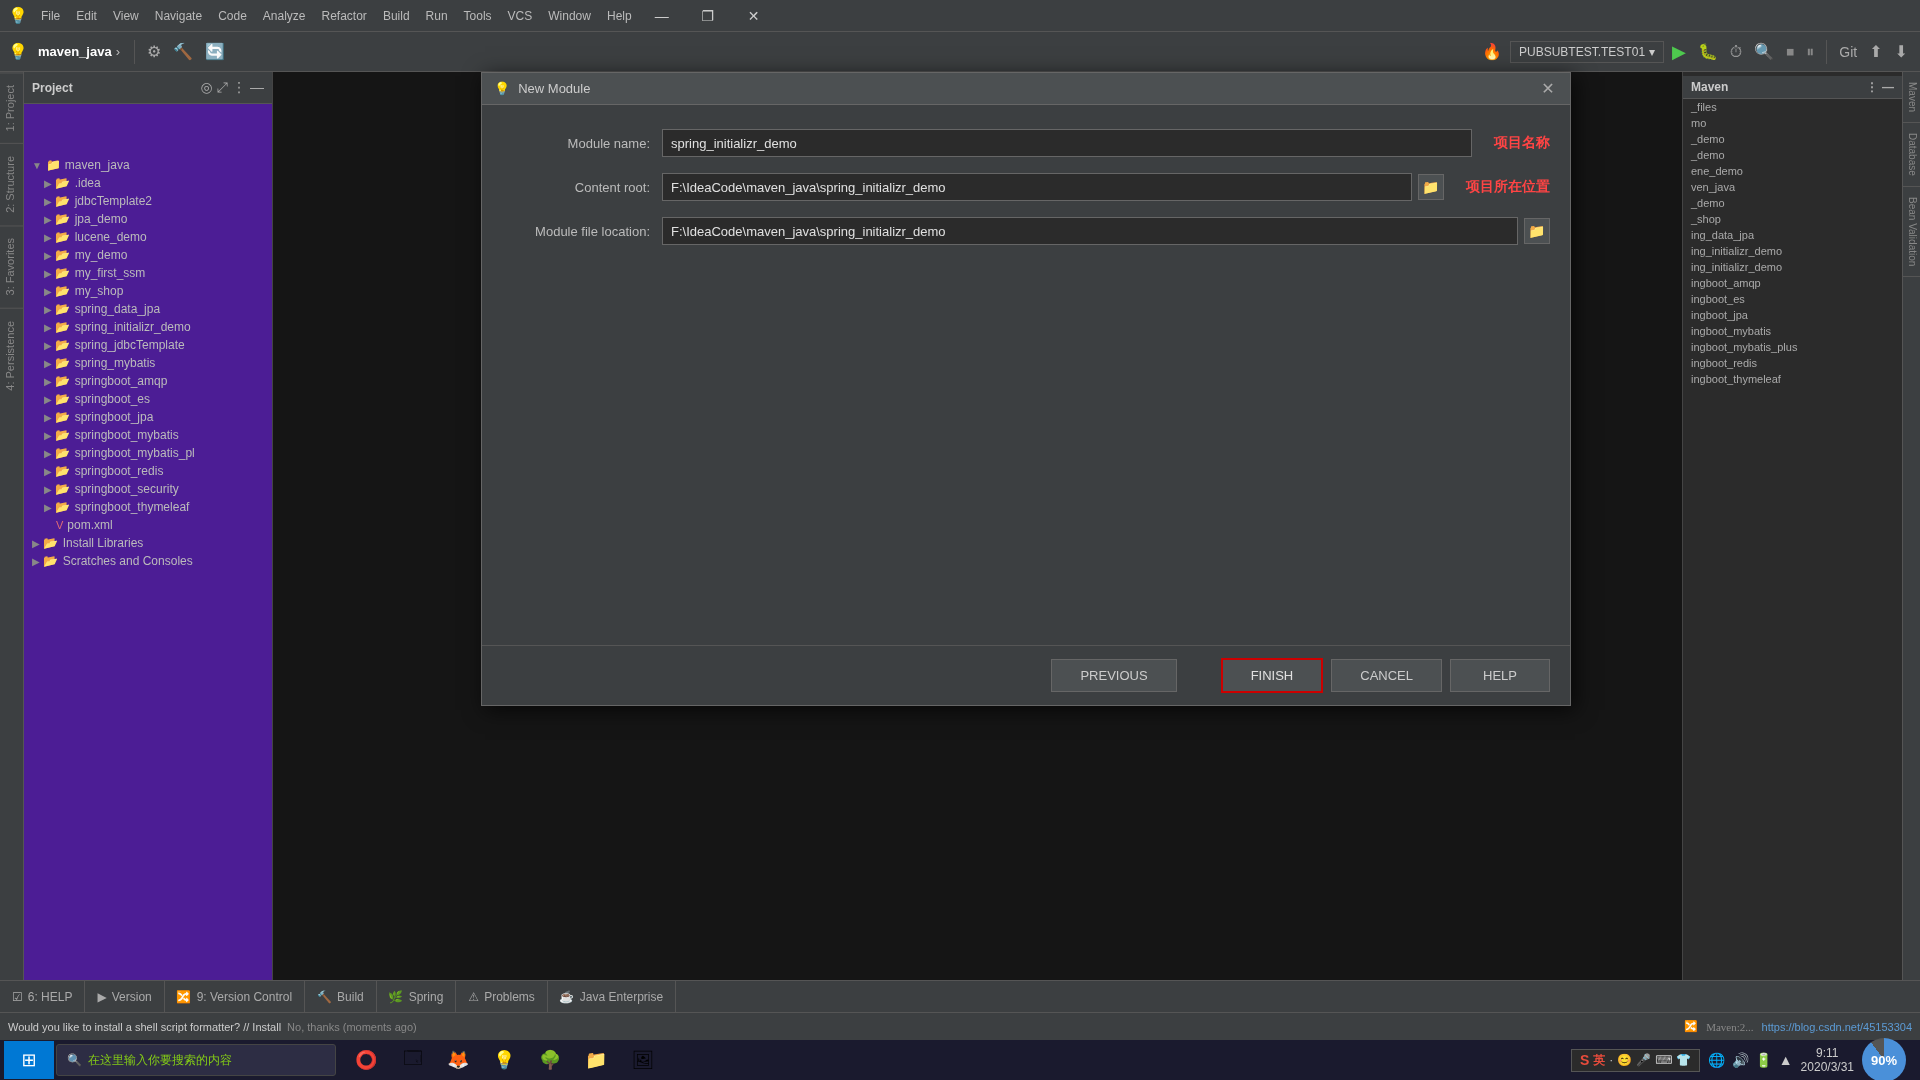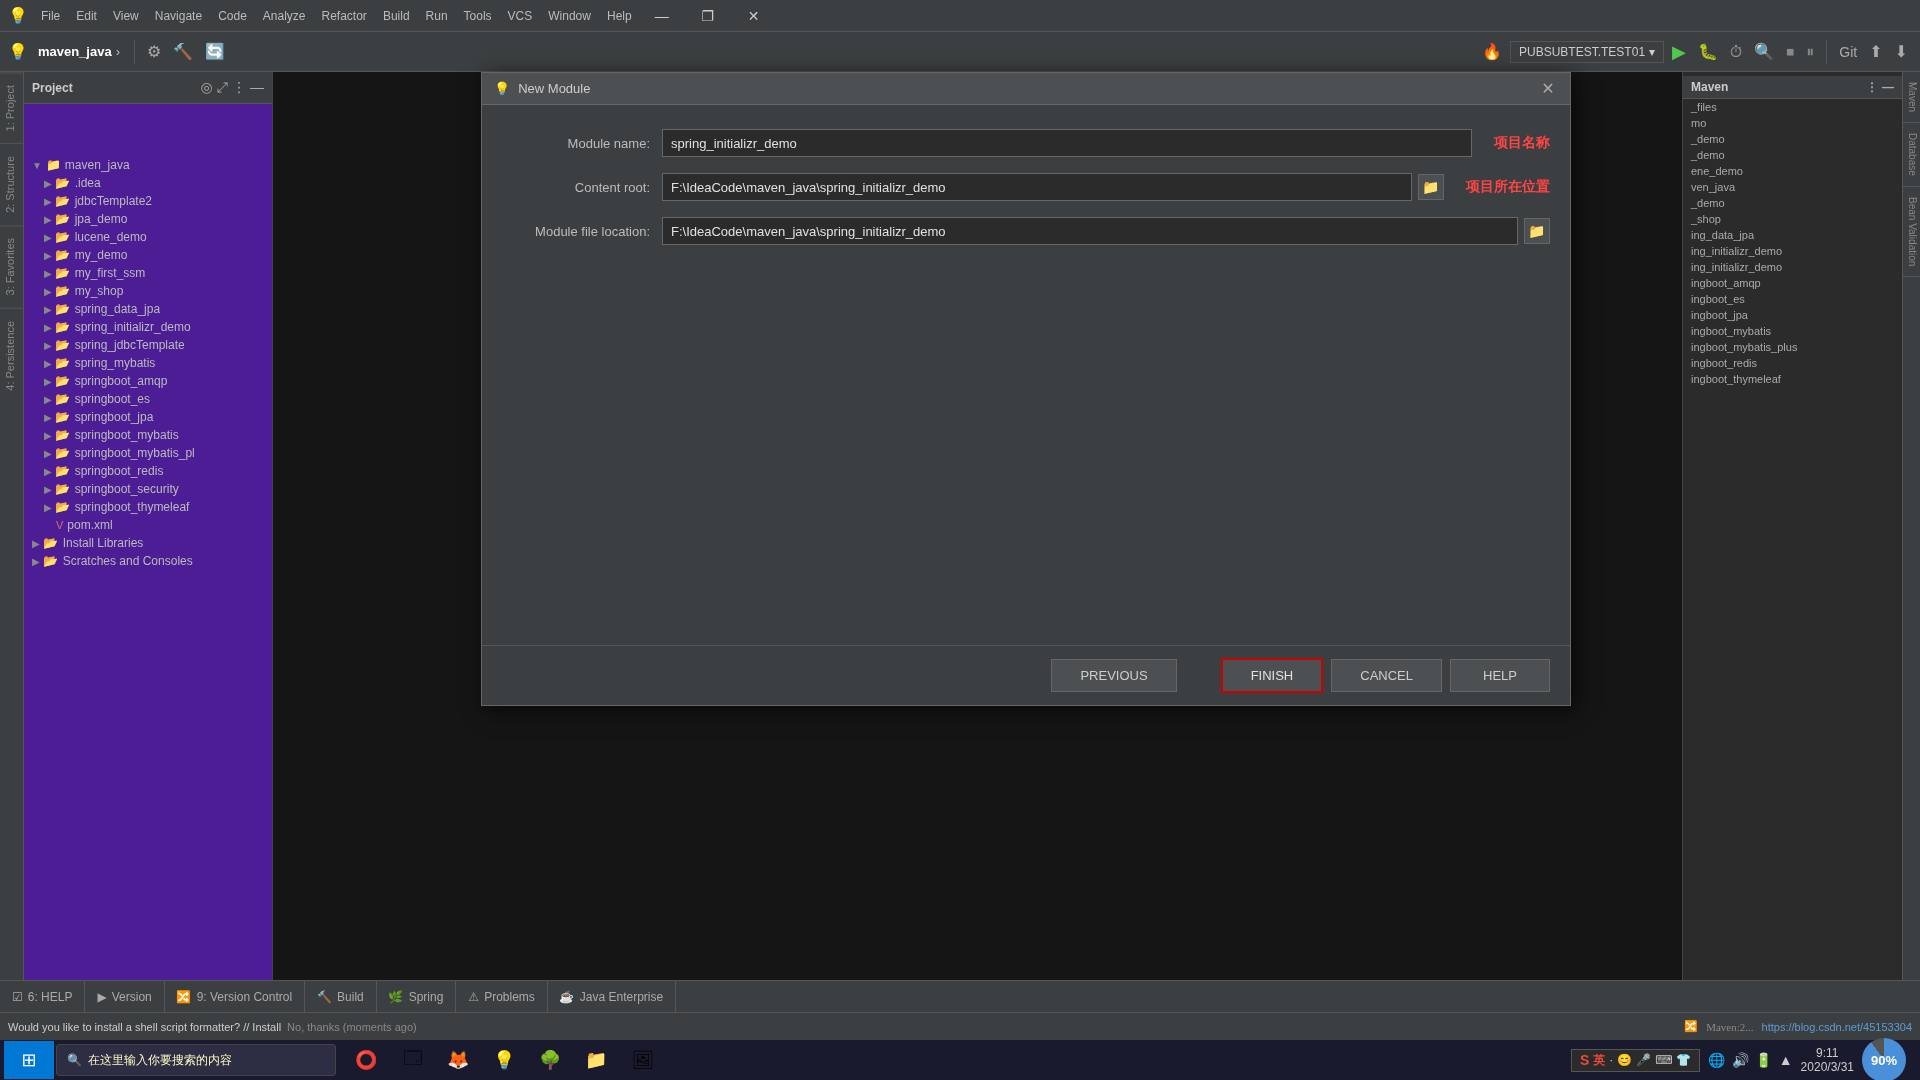--- a/index.html
+++ b/index.html
@@ -641,21 +641,21 @@
     <span>🔀</span>
     <span style="color:#888;font-family:Liberation Serif, serif;">Maven:2...</span>
     <span style="color:#5c9bd5; cursor:pointer; font-size:11px;">https://blog.csdn.net/45153304</span>
   </div>
 </div>
 
 <div class="taskbar">
   <div class="taskbar-start">⊞</div>
   <div class="taskbar-search">
     <span>🔍</span>
-    <span style="color:#fef9c3;">在这里输入你要搜索的内容</span>
+    <span style="color:#84cc16;">在这里输入你要搜索的内容</span>
   </div>
   <div class="taskbar-apps">
     <div class="taskbar-app">⭕</div>
     <div class="taskbar-app">🗔</div>
     <div class="taskbar-app">🦊</div>
     <div class="taskbar-app">💡</div>
     <div class="taskbar-app">🌳</div>
     <div class="taskbar-app">📁</div>
     <div class="taskbar-app">🖼</div>
   </div>

